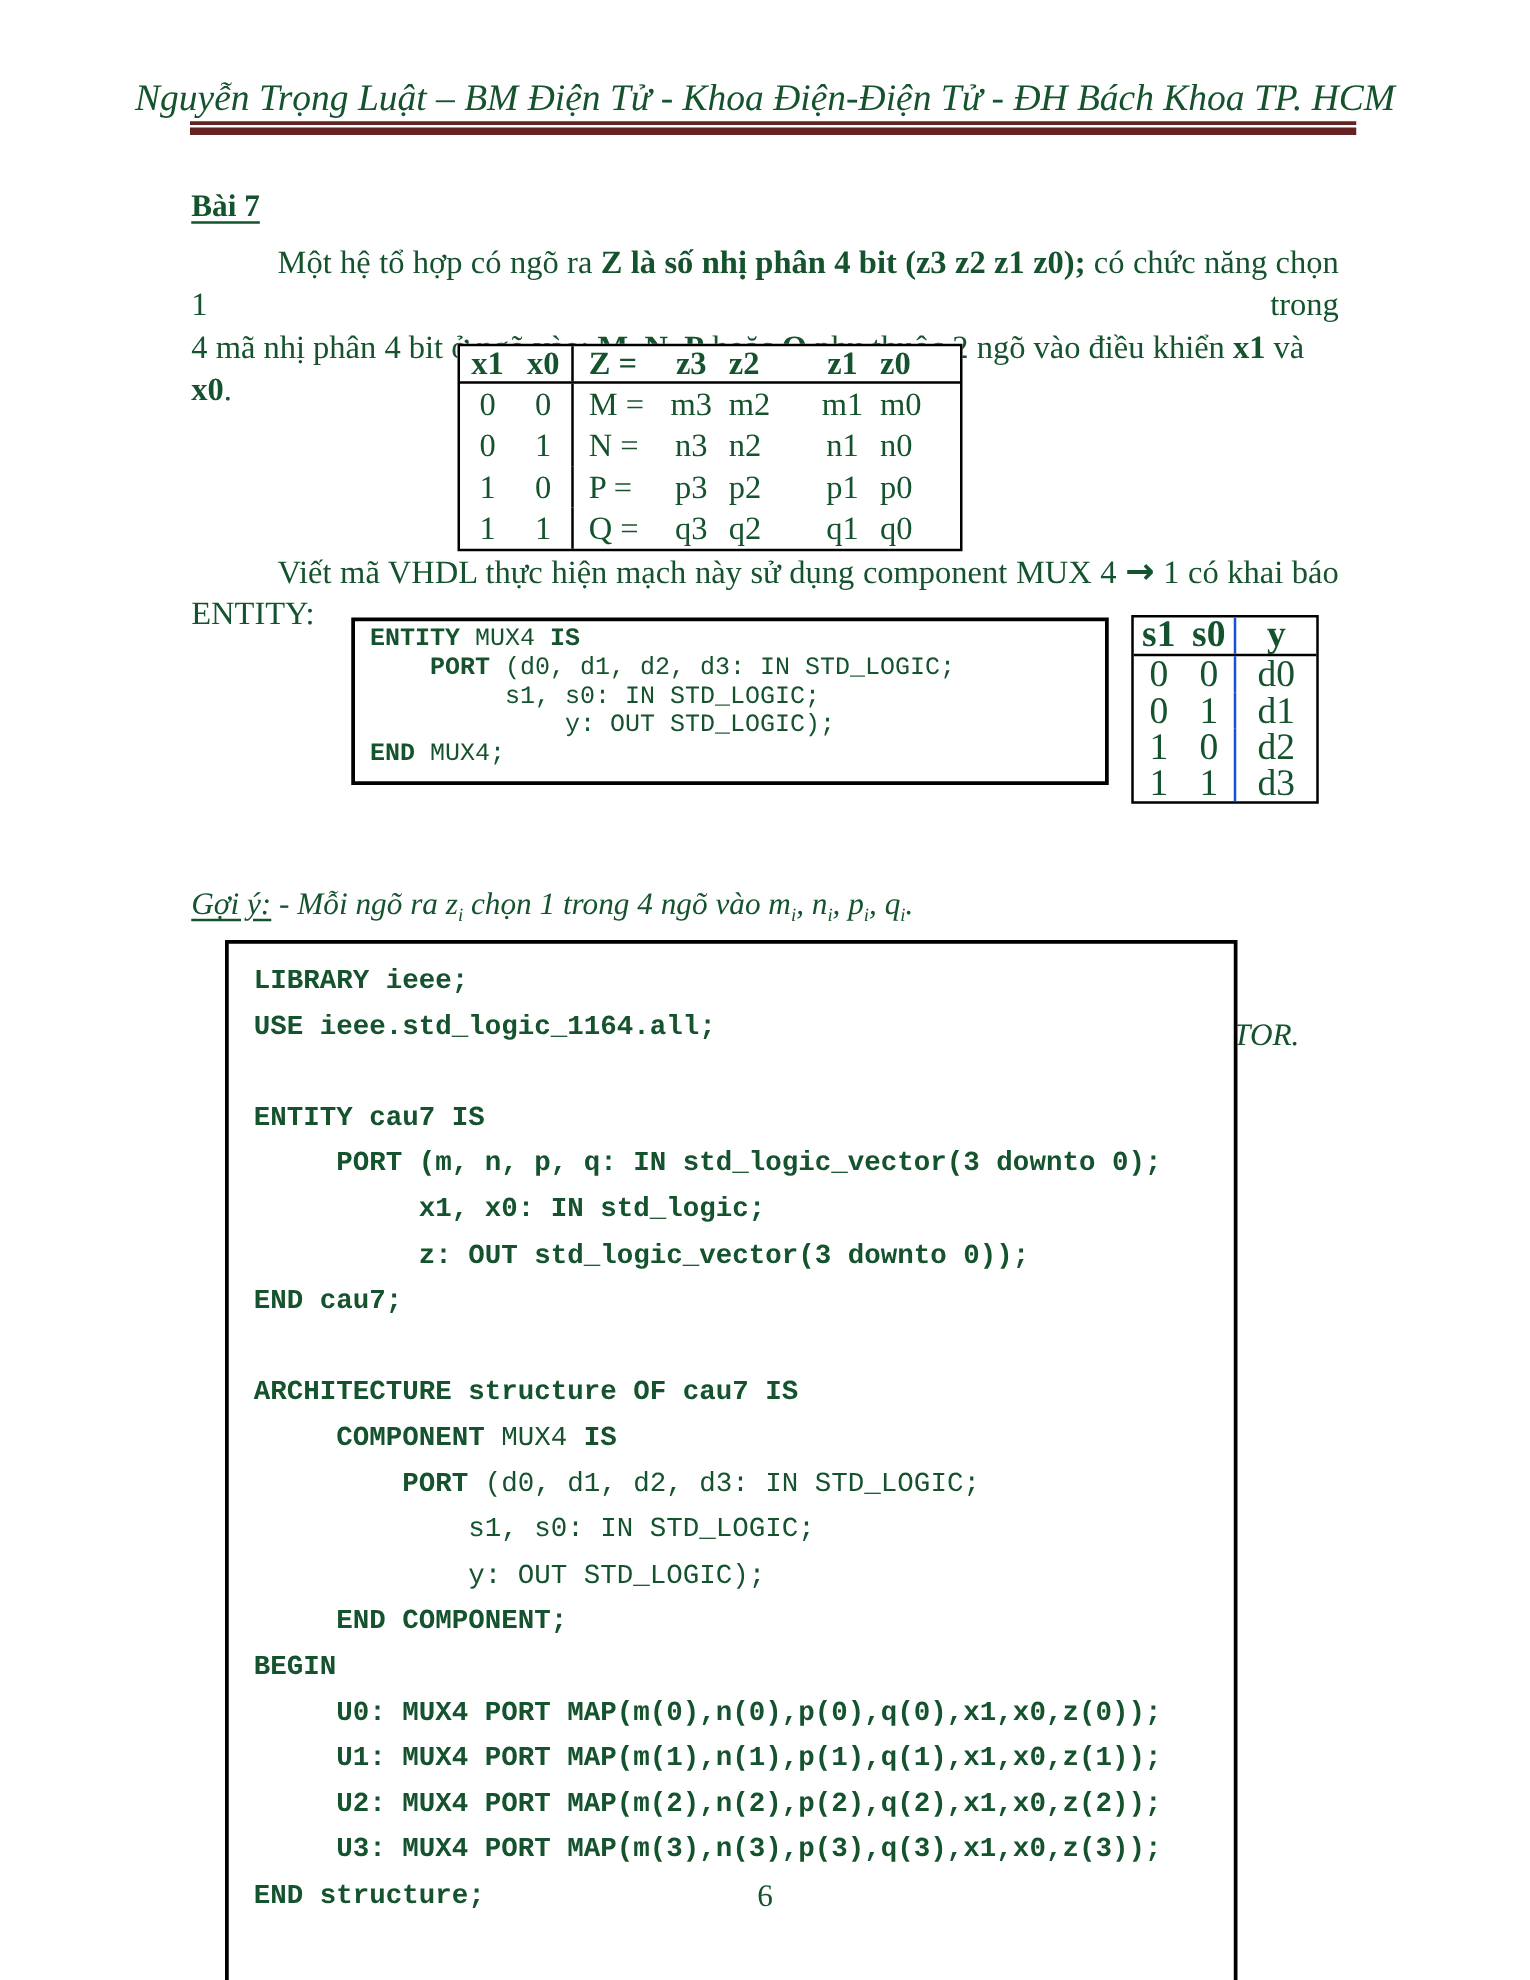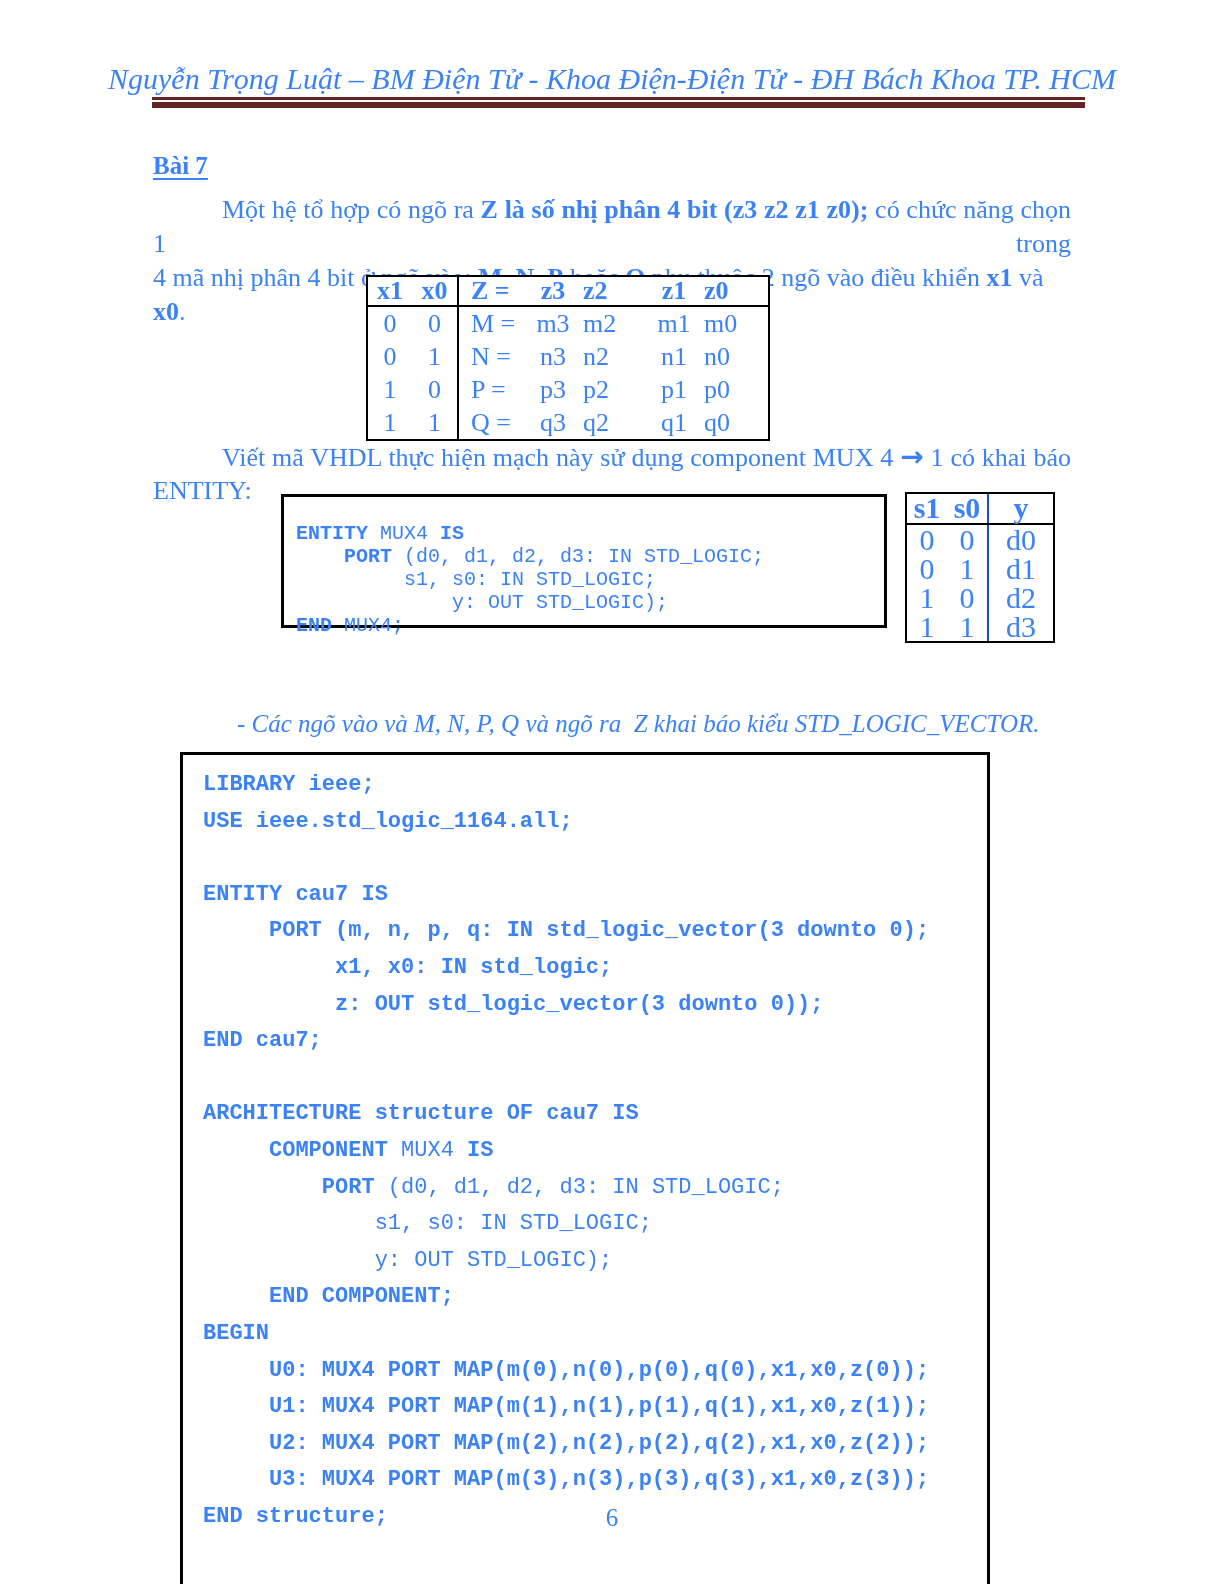--- a/index.html
+++ b/index.html
@@ -1,17 +1,17 @@
 <!DOCTYPE html>
 <html><head>
 <meta charset="utf-8">
 <style>
   html,body{margin:0;padding:0;background:#ffffff;}
   .page{position:relative;width:1224px;height:1584px;background:#fff;
-        font-family:"Liberation Serif","DejaVu Serif",serif;color:#3b82f6;overflow:hidden;}
+        font-family:"Liberation Serif","DejaVu Serif",serif;color:#14532d;overflow:hidden;}
 
   
   .header-title{position:absolute;top:62px;left:0;right:0;text-align:center;
                 font-style:italic;font-size:30px;line-height:34px;}
   .header-rule{position:absolute;top:97px;left:152px;width:933px;}
   .header-rule .thin{height:3px;}
   .header-rule .gap{height:2px;background:#fff;}
   .header-rule .thick{height:6px;}
 
   
@@ -45,21 +45,21 @@
   .table2{left:905px;top:492px;width:150px;font-size:30px;}
   .table2 .t-head{height:29px;line-height:28px;}
   .table2 .t-body{height:29px;line-height:29px;}
   .t2c0{width:40px;text-align:center;}
   .t2c1{width:40px;text-align:center;border-right:2px solid #1d4ed8;}
   .t2c2{flex:1;text-align:center;}
 
   
   .codebox{position:absolute;border:3px solid #000;box-sizing:border-box;background:#fff;
            font-family:"Liberation Mono","DejaVu Sans Mono",monospace;white-space:pre;}
-  .entity-box{left:281px;top:494px;width:606px;height:134px;padding:25px 0 0 12px;
+  .entity-box{left:281px;top:494px;width:606px;height:134px;padding:3px 0 0 12px;
               font-size:20px;line-height:23px;}
   .big-box{left:180px;top:752px;width:810px;height:937px;padding:12px 0 0 20px;
            font-size:22px;line-height:36.6px;}
   .code-line .kw{font-weight:bold;}
   .code-line .plain{font-weight:normal;}
 
   
   .hint{position:absolute;left:153px;top:644px;font-size:25px;font-style:italic;
         line-height:32px;white-space:pre-wrap;}
   .hint-label{text-decoration:underline;text-underline-offset:4px;}
@@ -165,20 +165,21 @@
         <span class="t2c2">d2</span>
       </div>
       <div class="t-row t-body">
         <span class="t2c0">1</span>
         <span class="t2c1">1</span>
         <span class="t2c2">d3</span>
       </div>
     </div>
 
   <div class="hint">
+    <div class="l1"><span class="hint-label">Gợi ý:</span><span> - Mỗi ngõ ra z</span><sub>i</sub><span> chọn 1 trong 4 ngõ vào m</span><sub>i</sub><span>, n</span><sub>i</sub><span>, p</span><sub>i</sub><span>, q</span><sub>i</sub><span>.</span></div>
     <div class="l2">- Các ngõ vào và M, N, P, Q và ngõ ra  Z khai báo kiểu STD_LOGIC_VECTOR.</div>
   </div>
 
   <div class="codebox big-box"><div class="code-line"><span class="kw">LIBRARY ieee;</span></div><div class="code-line"><span class="kw">USE ieee.std_logic_1164.all;</span></div><div class="code-line">&nbsp;</div><div class="code-line"><span class="kw">ENTITY cau7 IS</span></div><div class="code-line"><span class="kw">     PORT (m, n, p, q: IN std_logic_vector(3 downto 0);</span></div><div class="code-line"><span class="kw">          x1, x0: IN std_logic;</span></div><div class="code-line"><span class="kw">          z: OUT std_logic_vector(3 downto 0));</span></div><div class="code-line"><span class="kw">END cau7;</span></div><div class="code-line">&nbsp;</div><div class="code-line"><span class="kw">ARCHITECTURE structure OF cau7 IS</span></div><div class="code-line"><span class="kw">     COMPONENT </span><span class="plain">MUX4 </span><span class="kw">IS</span></div><div class="code-line"><span class="plain">         </span><span class="kw">PORT</span><span class="plain"> (d0, d1, d2, d3: IN STD_LOGIC;</span></div><div class="code-line"><span class="plain">             s1, s0: IN STD_LOGIC;</span></div><div class="code-line"><span class="plain">             y: OUT STD_LOGIC);</span></div><div class="code-line"><span class="kw">     END COMPONENT;</span></div><div class="code-line"><span class="kw">BEGIN</span></div><div class="code-line"><span class="kw">     U0: MUX4 PORT MAP(m(0),n(0),p(0),q(0),x1,x0,z(0));</span></div><div class="code-line"><span class="kw">     U1: MUX4 PORT MAP(m(1),n(1),p(1),q(1),x1,x0,z(1));</span></div><div class="code-line"><span class="kw">     U2: MUX4 PORT MAP(m(2),n(2),p(2),q(2),x1,x0,z(2));</span></div><div class="code-line"><span class="kw">     U3: MUX4 PORT MAP(m(3),n(3),p(3),q(3),x1,x0,z(3));</span></div><div class="code-line"><span class="kw">END structure;</span></div></div>
 
   <div class="page-number">6</div>
 
 </div>
 
 </body></html>

